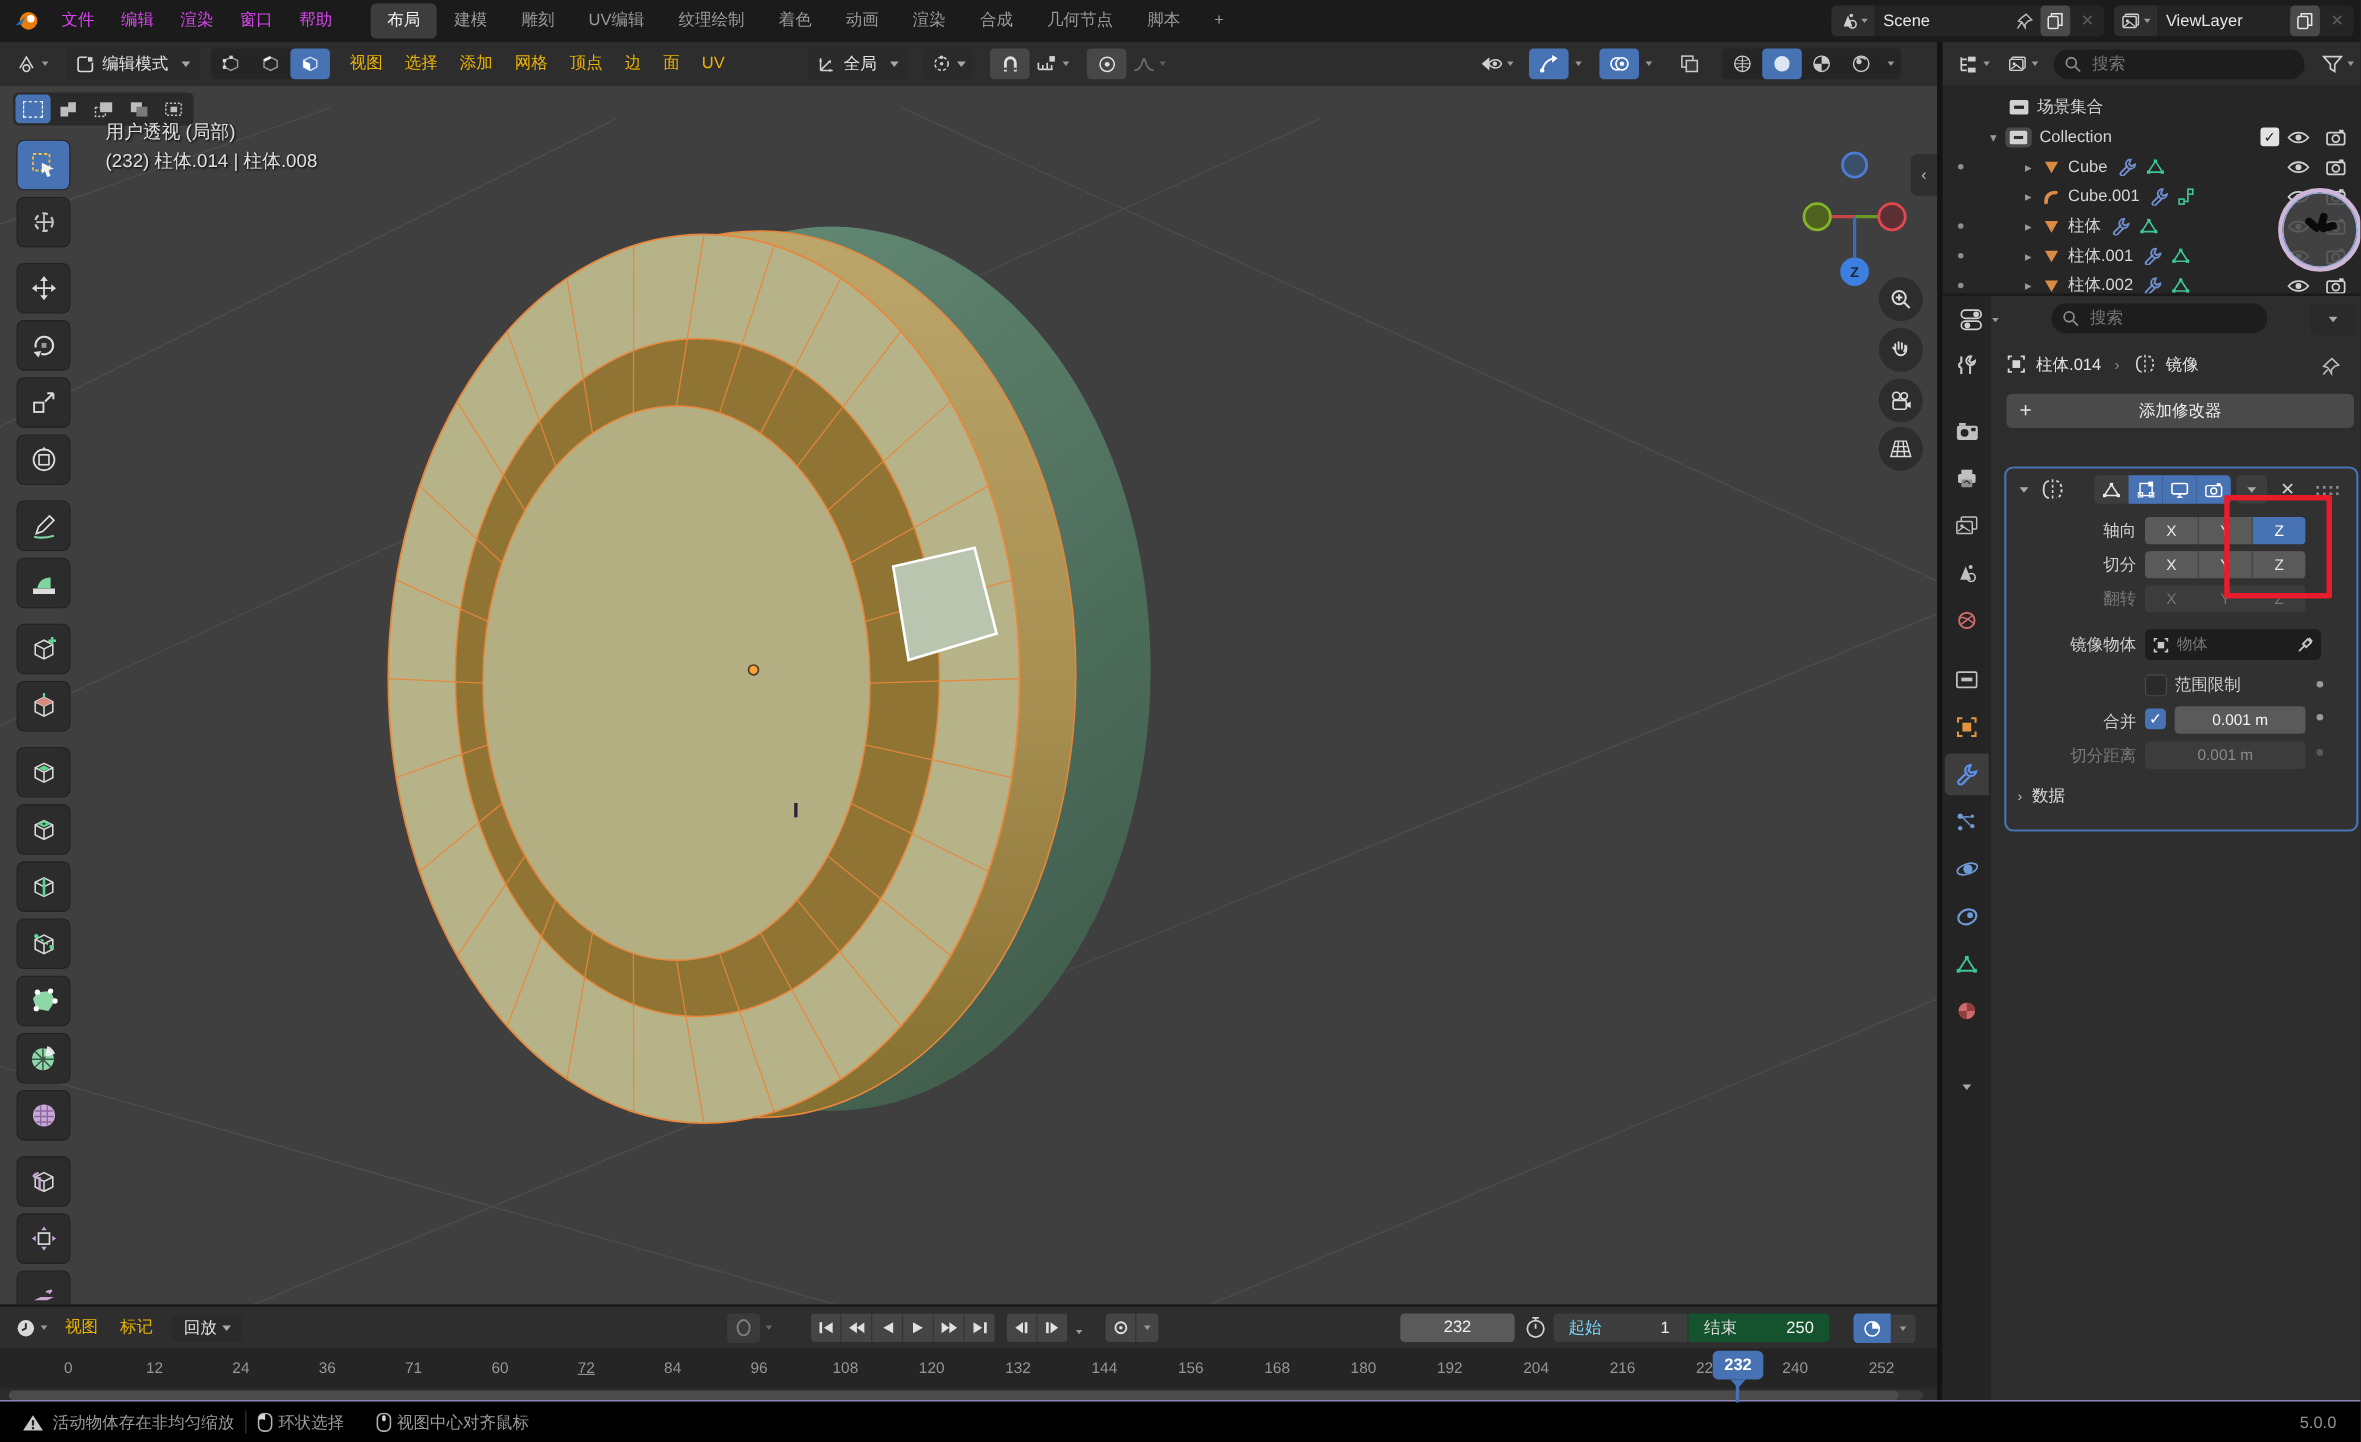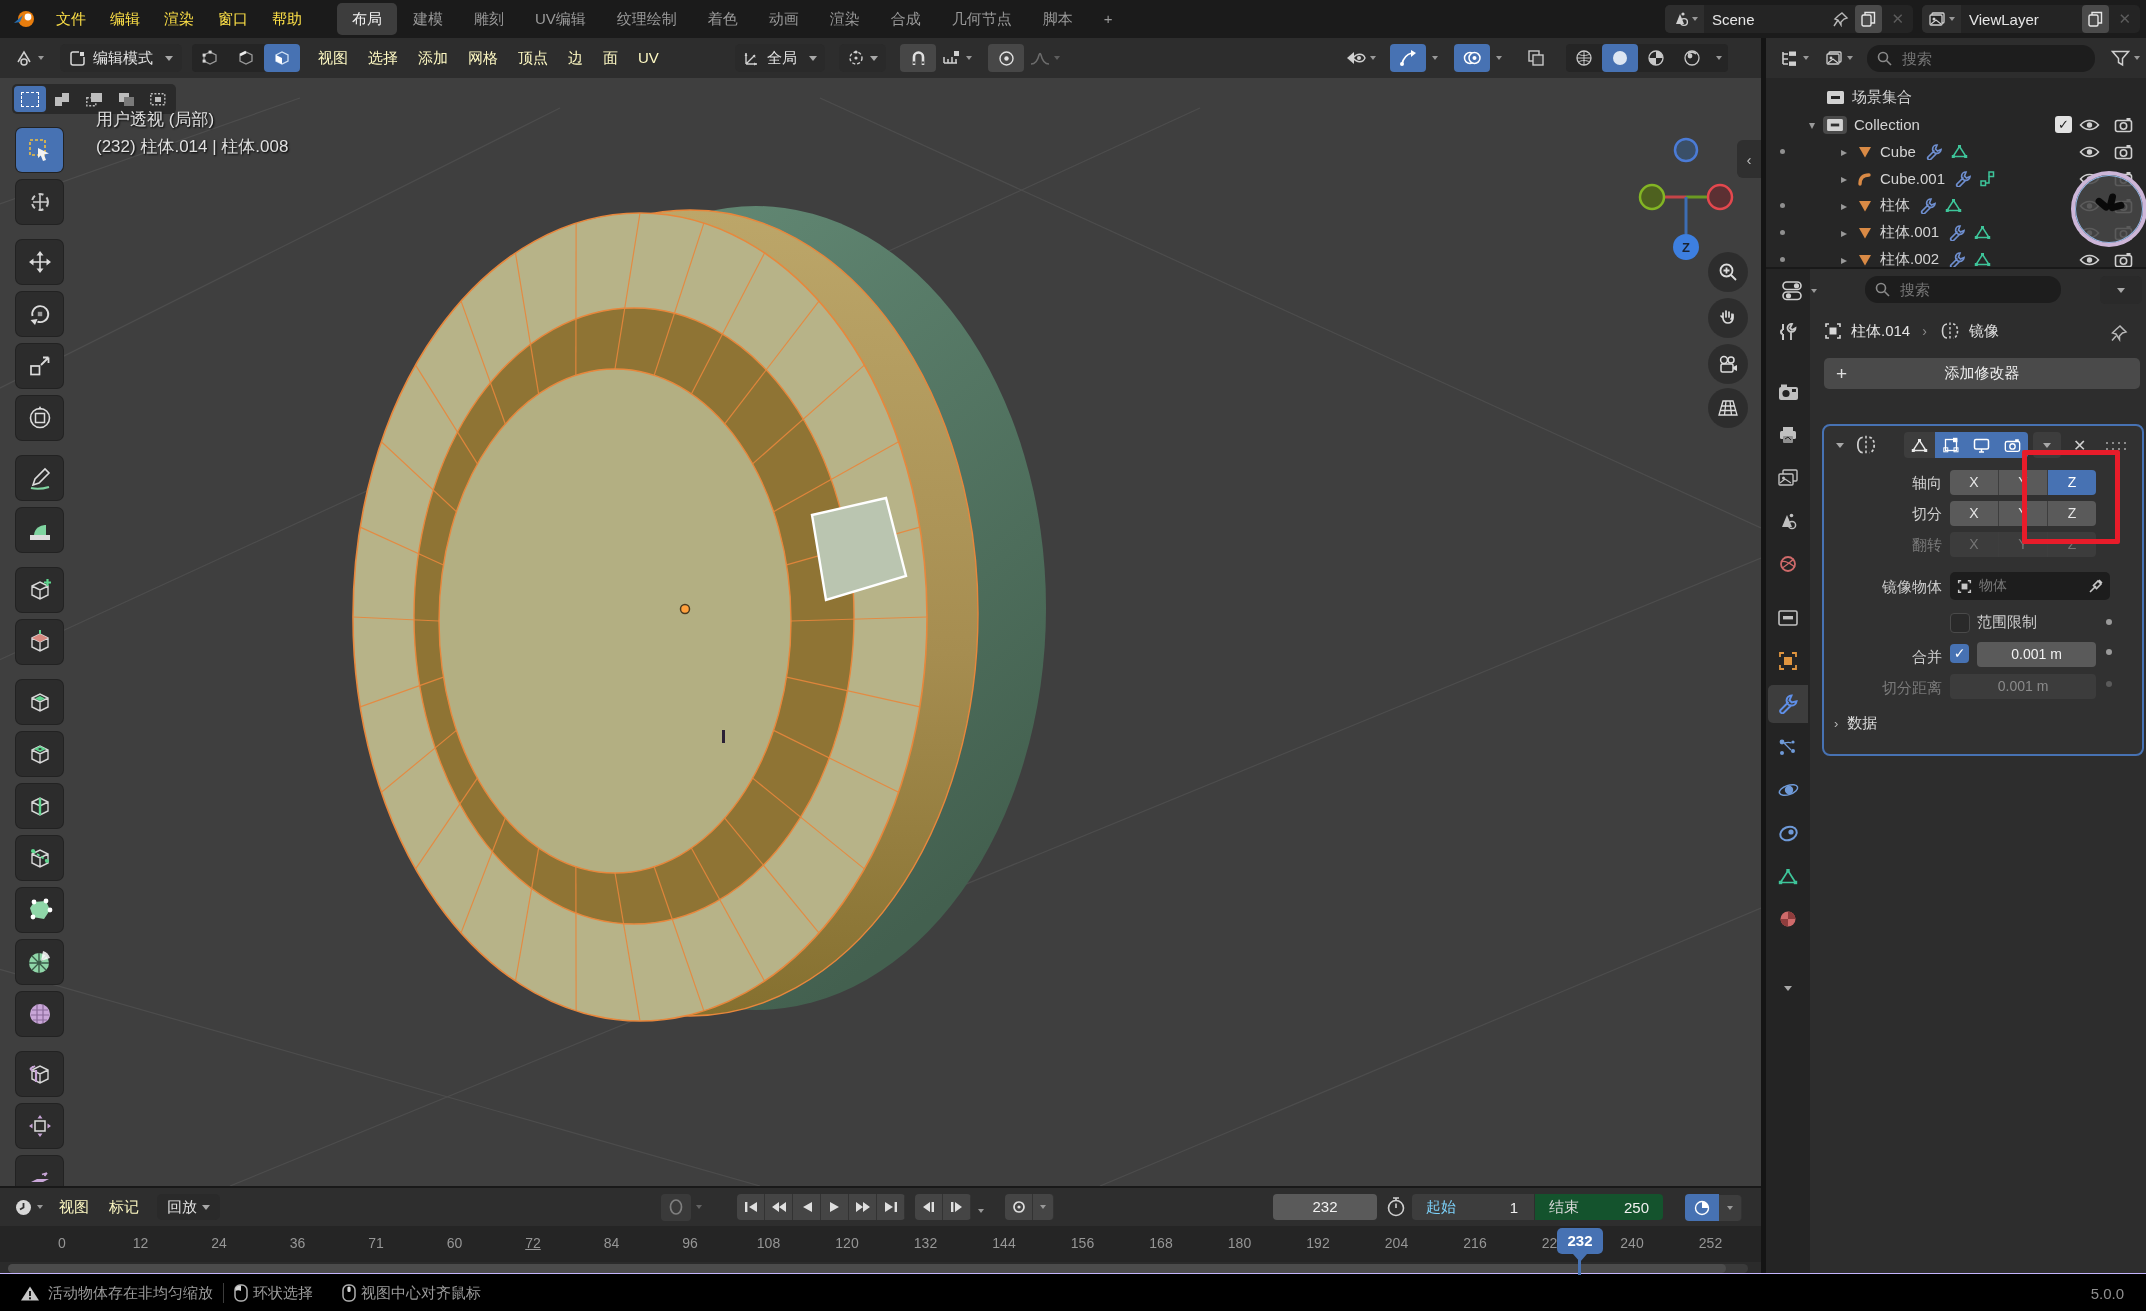--- a/index.html
+++ b/index.html
@@ -3,22 +3,22 @@
 <meta charset="utf-8">
 <style>
   html,body{margin:0;padding:0}
   body{width:2146px;height:1311px;position:relative;overflow:hidden;background:#141414;
        font-family:"Liberation Sans","DejaVu Sans",sans-serif;color:#ccc;
        -webkit-font-smoothing:antialiased;user-select:none}
   .abs{position:absolute}
   .f{display:flex;align-items:center}
   .vch{width:0;height:0;border-left:4px solid transparent;border-right:4px solid transparent;border-top:5px solid #a8a8a8;margin-left:5px}
   .vchs{width:0;height:0;border-left:3px solid transparent;border-right:3px solid transparent;border-top:4px solid #999}
-  .menu{padding:0 12px;color:#fde047;font-size:15px;line-height:38px;cursor:default}
-  .hmenu{padding:4px 10px;color:#fef9c3;font-size:15px;line-height:40px}
+  .menu{padding:0 12px;color:#d946ef;font-size:15px;line-height:38px;cursor:default}
+  .hmenu{padding:4px 10px;color:#eab308;font-size:15px;line-height:40px}
   .tab{padding:0 15px;height:32px;line-height:32px;color:#9a9a9a;font-size:15px;border-radius:5px;margin-right:1px}
   .tab.on{background:#3d3d3d;color:#f0f0f0}
   .wbtn{background:#2a2a2a;border-radius:5px;height:28px}
   .icbtn{display:flex;align-items:center;justify-content:center;height:28px;padding:0 6px}
   .tggl{width:36px;height:28px;border-radius:4px;display:flex;align-items:center;justify-content:center}
   .tggl.blue{background:#4772b3}
   .tggl.press{background:#474747}
   .tool{position:absolute;left:16px;width:47px;height:44px;background:#2c2c2c;border-radius:6px;display:flex;align-items:center;justify-content:center;box-shadow:0 0 0 1px #222}
   .tool.active{background:#4772b3}
   .seg3{display:flex;position:absolute;height:25px;border-radius:4px;overflow:hidden}

